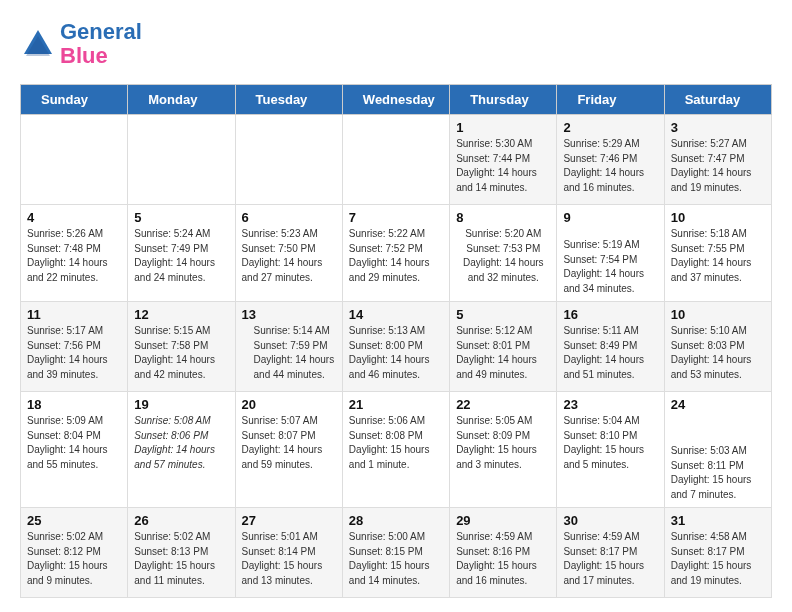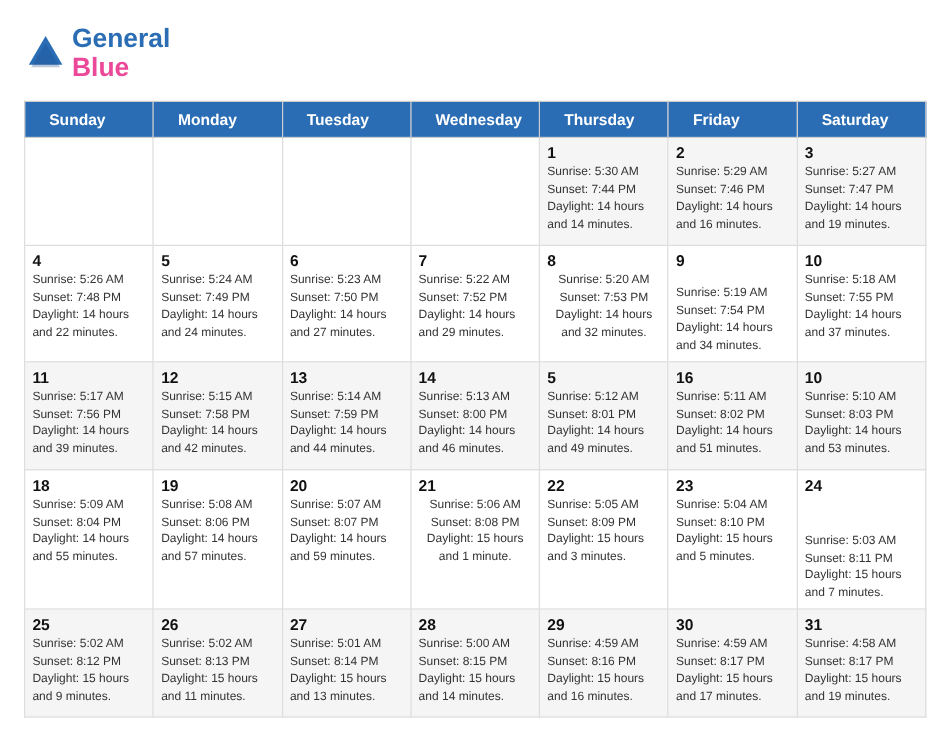--- a/index.html
+++ b/index.html
@@ -215,21 +215,21 @@
         </td>
         <td>
           <span class="day-num">12</span>
           <div class="day-info" style="white-space: pre-line;">Sunrise: 5:15 AM
 Sunset: 7:58 PM
 Daylight: 14 hours
 and 42 minutes.</div>
         </td>
         <td>
           <span class="day-num">13</span>
-          <div class="day-info" style="white-space: pre-line;">Sunrise: 5:14 AM
+          <div class="day-info" style="white-space: pre-line; margin-left: 12px;">Sunrise: 5:14 AM
 Sunset: 7:59 PM
 Daylight: 14 hours
 and 44 minutes.</div>
         </td>
         <td>
           <span class="day-num">14</span>
           <div class="day-info" style="white-space: pre-line;">Sunrise: 5:13 AM
 Sunset: 8:00 PM
 Daylight: 14 hours
 and 46 minutes.</div>
@@ -237,21 +237,21 @@
         <td>
           <span class="day-num">5</span>
           <div class="day-info" style="white-space: pre-line;">Sunrise: 5:12 AM
 Sunset: 8:01 PM
 Daylight: 14 hours
 and 49 minutes.</div>
         </td>
         <td>
           <span class="day-num">16</span>
           <div class="day-info" style="white-space: pre-line;">Sunrise: 5:11 AM
-Sunset: 8:02 PM
+Sunset: 8:49 PM
 Daylight: 14 hours
 and 51 minutes.</div>
         </td>
         <td>
           <span class="day-num">10</span>
           <div class="day-info" style="white-space: pre-line;">Sunrise: 5:10 AM
 Sunset: 8:03 PM
 Daylight: 14 hours
 and 53 minutes.</div>
         </td>
@@ -259,35 +259,35 @@
       <tr>
         <td>
           <span class="day-num">18</span>
           <div class="day-info" style="white-space: pre-line;">Sunrise: 5:09 AM
 Sunset: 8:04 PM
 Daylight: 14 hours
 and 55 minutes.</div>
         </td>
         <td>
           <span class="day-num">19</span>
-          <div class="day-info" style="white-space: pre-line;">Sunrise: 5:08 AM
+          <div class="day-info" style="white-space: pre-line; font-style: italic;">Sunrise: 5:08 AM
 Sunset: 8:06 PM
 Daylight: 14 hours
 and 57 minutes.</div>
         </td>
         <td>
           <span class="day-num">20</span>
           <div class="day-info" style="white-space: pre-line;">Sunrise: 5:07 AM
 Sunset: 8:07 PM
 Daylight: 14 hours
 and 59 minutes.</div>
         </td>
         <td>
           <span class="day-num">21</span>
-          <div class="day-info" style="white-space: pre-line; text-align: center;">Sunrise: 5:06 AM
+          <div class="day-info" style="white-space: pre-line;">Sunrise: 5:06 AM
 Sunset: 8:08 PM
 Daylight: 15 hours
 and 1 minute.</div>
         </td>
         <td>
           <span class="day-num">22</span>
           <div class="day-info" style="white-space: pre-line;">Sunrise: 5:05 AM
 Sunset: 8:09 PM
 Daylight: 15 hours
 and 3 minutes.</div>

